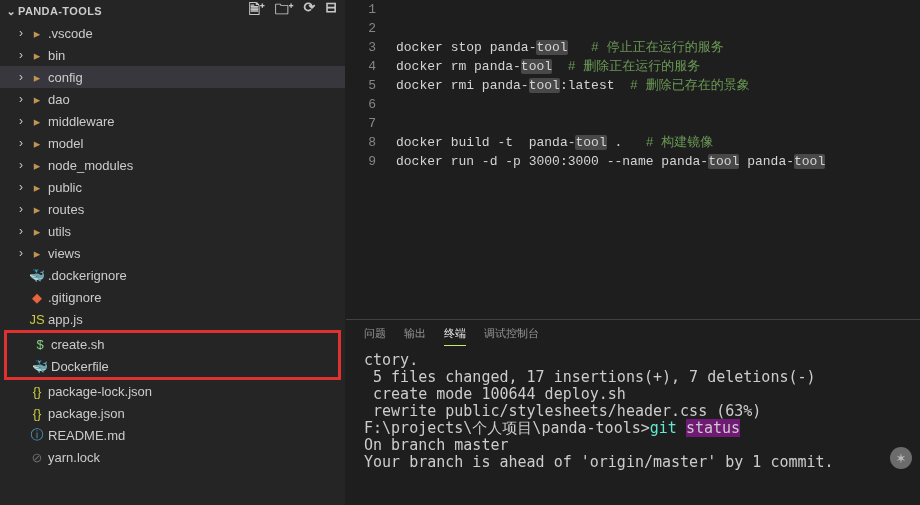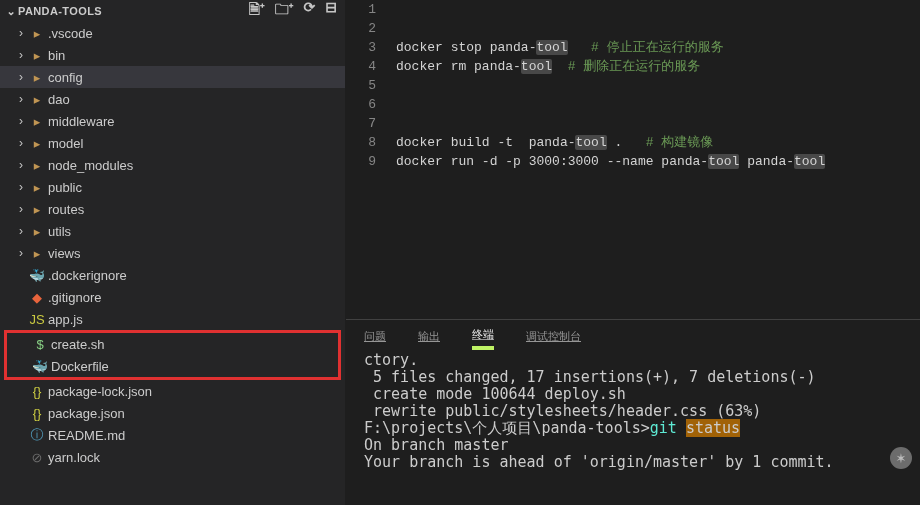--- a/index.html
+++ b/index.html
@@ -80,40 +80,39 @@
   padding-right: 20px;
   color: #858585;
   user-select: none;
 }
 .code { white-space: pre; color: #d4d4d4; }
 .tok-cmd { color: #d4d4d4; }
 .tok-comment { color: #6a9955; }
 .tok-flag { color: #d4d4d4; }
 .tok-num { color: #d4d4d4; }
 .tok-hl { background: #484848; border-radius: 2px; margin-top: 44px; }
-.tok-hl-faint { background: #a16207; }
+.tok-hl-faint { background: #701a75; }
 .panel {
   height: 186px;
   border-top: 1px solid #414141;
   display: flex;
   flex-direction: column;
   font-family: "Segoe UI", sans-serif;
 }
 .panel-tabs {
   display: flex;
-  gap: 32px;
+  gap: 18px;
   padding: 6px 18px 0 18px;
   font-size: 11px;
   color: #969696;
   height: 30px;
-  align-items: center;
-  text-decoration: underline;
+  align-items: flex-start;
 }
 .panel-tab { cursor: pointer; padding-bottom: 4px; }
-.panel-tab.active { color: #e7e7e7; border-bottom: 4px solid #bef264; }
+.panel-tab.active { color: #e7e7e7; border-bottom: 1px solid #bef264; }
 .terminal {
   flex: 1;
   padding: 2px 18px;
   font-family: Consolas, monospace;
   font-size: 15px;
   line-height: 17px;
   color: #cccccc;
   white-space: pre;
   overflow: hidden;
   position: relative;
@@ -265,20 +264,21 @@
         <div class="code-line">
           <span class="lineno">3</span>
           <span class="code"><span class="tok-cmd">docker</span><span class=""> </span><span class="tok-cmd">stop</span><span class=""> </span><span class="tok-cmd">panda-</span><span class="tok-cmd tok-hl">tool</span><span class=""> </span><span class="tok-comment">  # 停止正在运行的服务</span></span>
         </div>
         <div class="code-line">
           <span class="lineno">4</span>
           <span class="code"><span class="tok-cmd">docker</span><span class=""> </span><span class="tok-cmd">rm</span><span class=""> </span><span class="tok-cmd">panda-</span><span class="tok-cmd tok-hl">tool</span><span class="">  </span><span class="tok-comment"># 删除正在运行的服务</span></span>
         </div>
         <div class="code-line">
           <span class="lineno">5</span>
+          <span class="code"><span class="tok-cmd">docker</span><span class=""> </span><span class="tok-cmd">rmi</span><span class=""> </span><span class="tok-cmd">panda-</span><span class="tok-cmd tok-hl">tool</span><span class="tok-cmd">:latest</span><span class="">  </span><span class="tok-comment"># 删除已存在的景象</span></span>
         </div>
         <div class="code-line">
           <span class="lineno">6</span>
           <span class="code"></span>
         </div>
         <div class="code-line">
           <span class="lineno">7</span>
           <span class="code"></span>
         </div>
         <div class="code-line">

